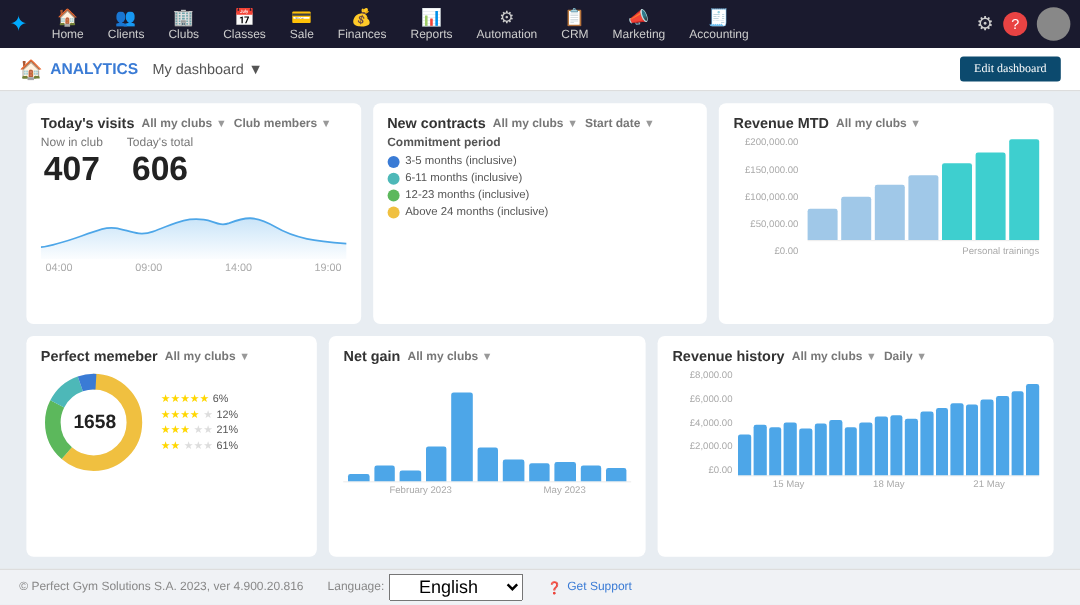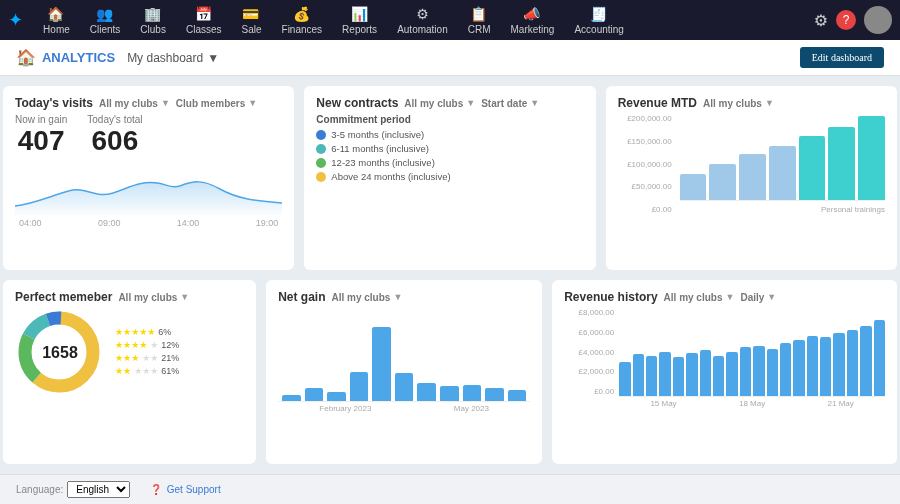--- a/index.html
+++ b/index.html
@@ -68,21 +68,21 @@
       border: none;
       padding: 5px 12px;
       border-radius: 3px;
       font-size: 10px;
       cursor: pointer;
       font-family: Liberation Serif, serif;
     }
 
     
     .main-content {
-      padding: 10px 3px;
+      padding: 10px 22px;
       display: flex;
       flex-direction: column;
       gap: 10px;
       height: calc(504px - 40px - 36px - 30px);
     }
 
     .row {
       display: flex;
       gap: 10px;
       flex: 1;
@@ -169,21 +169,21 @@
       border-top: 1px solid #ddd;
       height: 30px;
       display: flex;
       align-items: center;
       padding: 0 16px;
       font-size: 10px;
       color: #888;
       gap: 20px;
     }
     .footer-lang { display: flex; align-items: center; gap: 4px; }
-    .footer-lang select { font-size: 10px; padding: 1px 4px; }
+    .footer-lang select { font-size: 15px; padding: 1px 20px; }
     .footer-support { display: flex; align-items: center; gap: 4px; color: #3a7bd5; cursor: pointer; }
   </style>
 </head>
 <body>
 
 <div class="topnav">
   <div class="nav-logo">✦</div>
   <div class="nav-item">
     <span class="nav-icon">🏠</span>
     <span>Home</span>
@@ -258,21 +258,21 @@
           <span>All my clubs</span>
           <span class="filter-down">▼</span>
         </span>
         <span class="card-title-filter">
           <span>Club members</span>
           <span class="filter-down">▼</span>
         </span>
       </div>
       <div class="visits-numbers">
         <div class="visits-stat">
-          <div class="visits-stat-label">Now in gain</div>
+          <div class="visits-stat-label">Now in club</div>
           <div class="visits-stat-value">407</div>
         </div>
         <div class="visits-stat">
           <div class="visits-stat-label">Today's total</div>
           <div class="visits-stat-value">606</div>
         </div>
       </div>
       <div class="line-chart-area">
         <svg width="100%" height="55" viewBox="0 0 300 55" preserveAspectRatio="none">
           <defs>
@@ -487,20 +487,21 @@
           </div>
         </div>
       </div>
     </div>
 
   </div>
 
 </div>
 
 <div class="footer">
+  <span>© Perfect Gym Solutions S.A. 2023, ver 4.900.20.816</span>
   <div class="footer-lang">
     <span>Language:</span>
     <select>
       <option>English</option>
     </select>
   </div>
   <div class="footer-support">
     <span>❓</span>
     <span>Get Support</span>
   </div>

